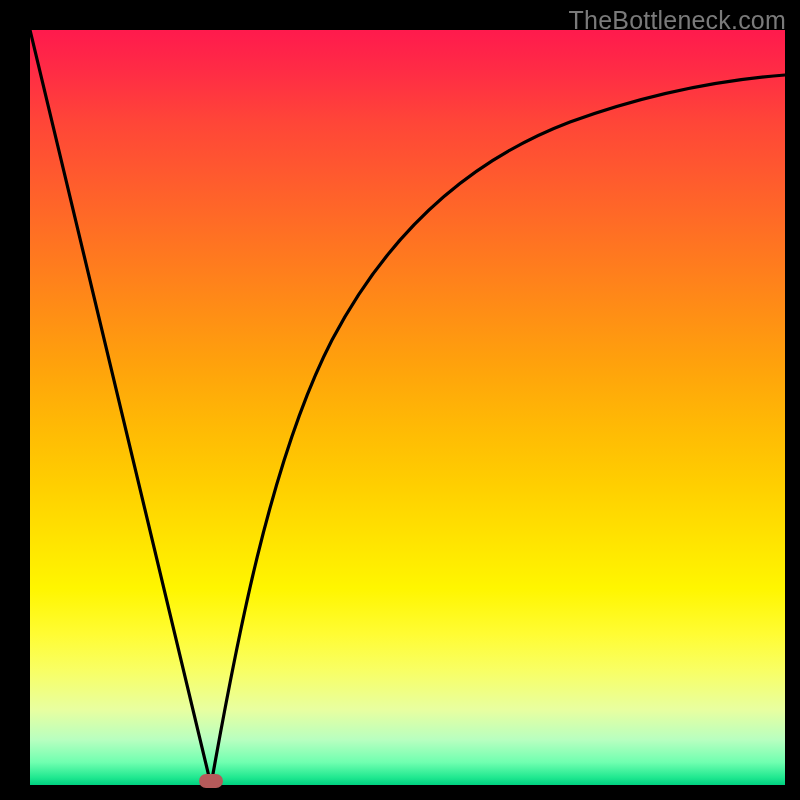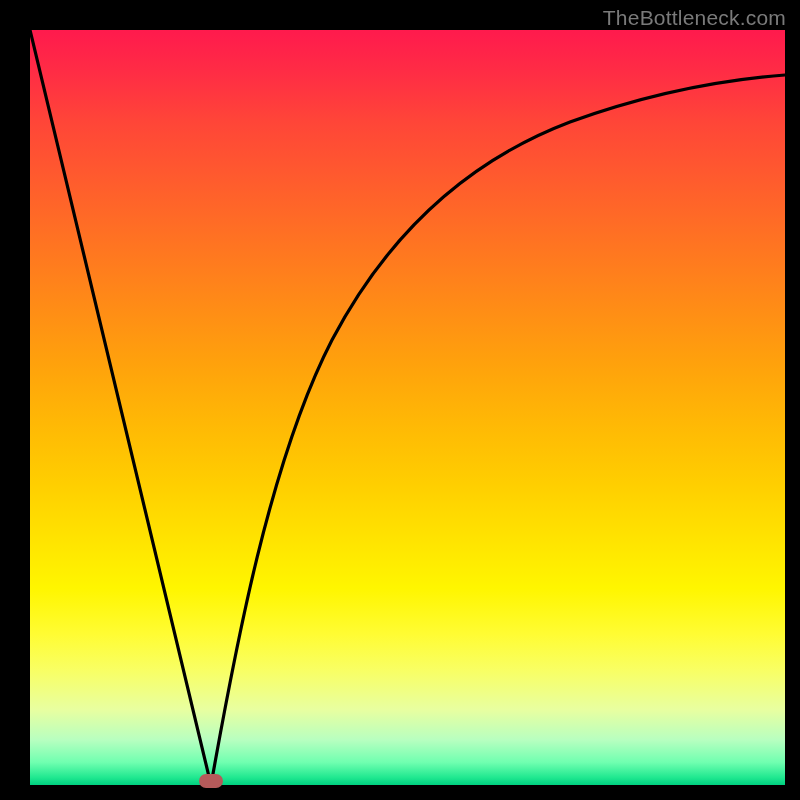--- a/index.html
+++ b/index.html
@@ -58,21 +58,21 @@
     height: 14px;
     border-radius: 8px;
     background: #b55a5a;
     transform: translate(-50%, -50%);
   }
   .watermark {
     position: absolute;
     top: 6px;
     right: 14px;
     color: #7a7a7a;
-    font-size: 21px;
+    font-size: 25px;
     letter-spacing: 0.2px;
     user-select: none;
   }
 </style>
 </head>
 <body>
 
 <div class="frame">
 
   <div class="plot-area">

